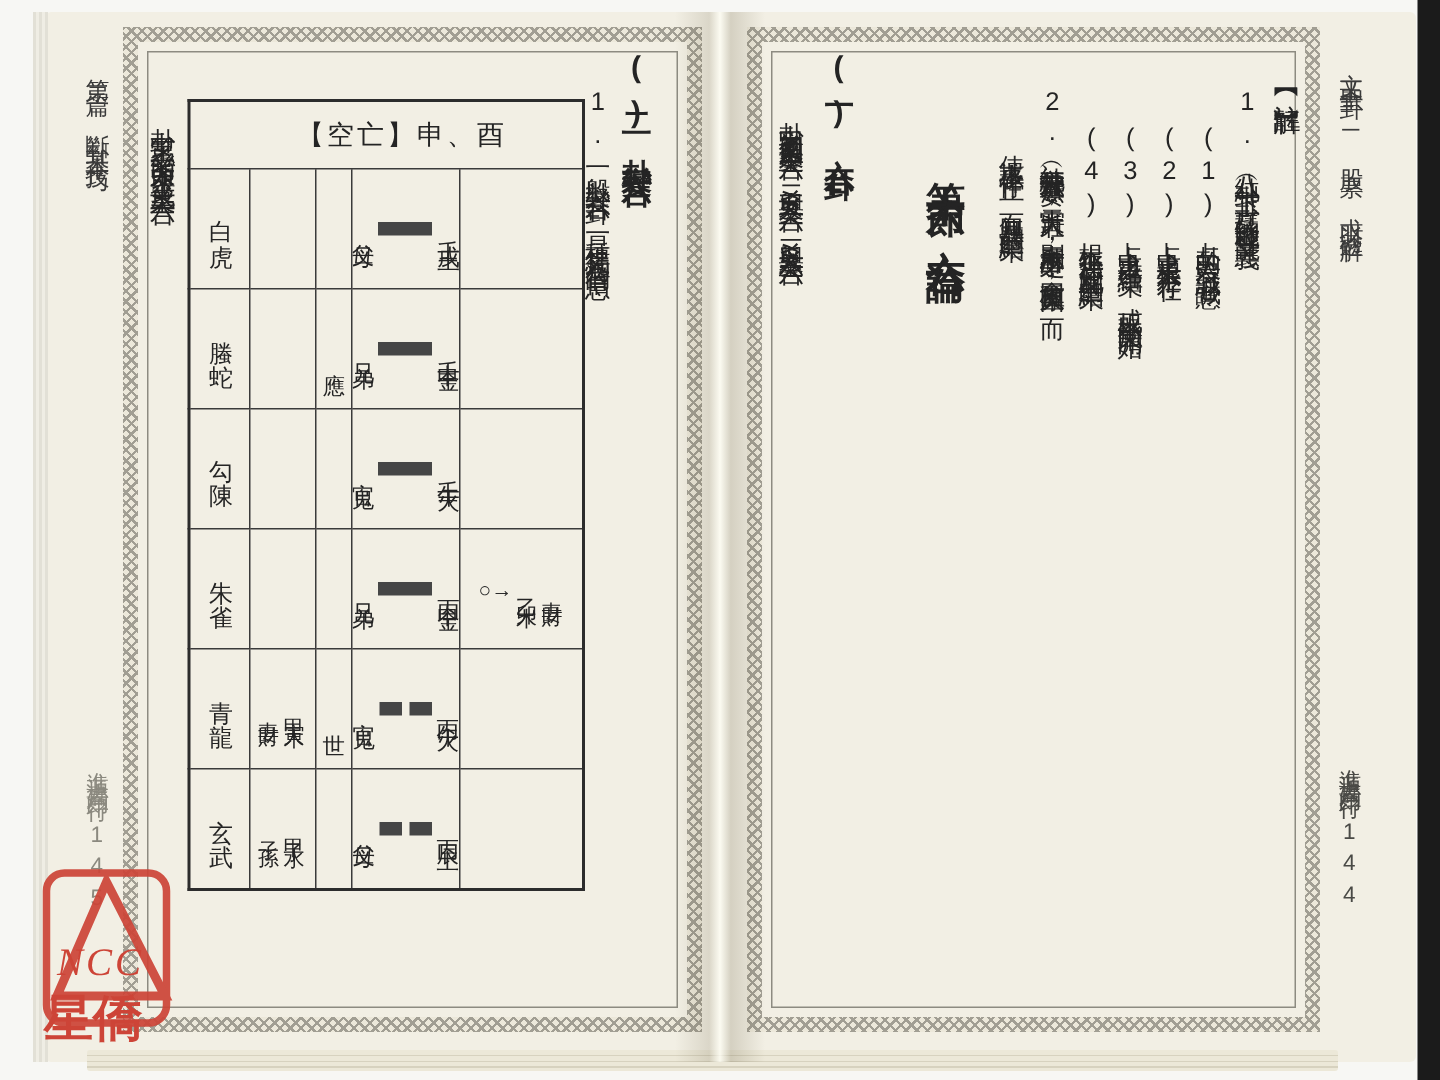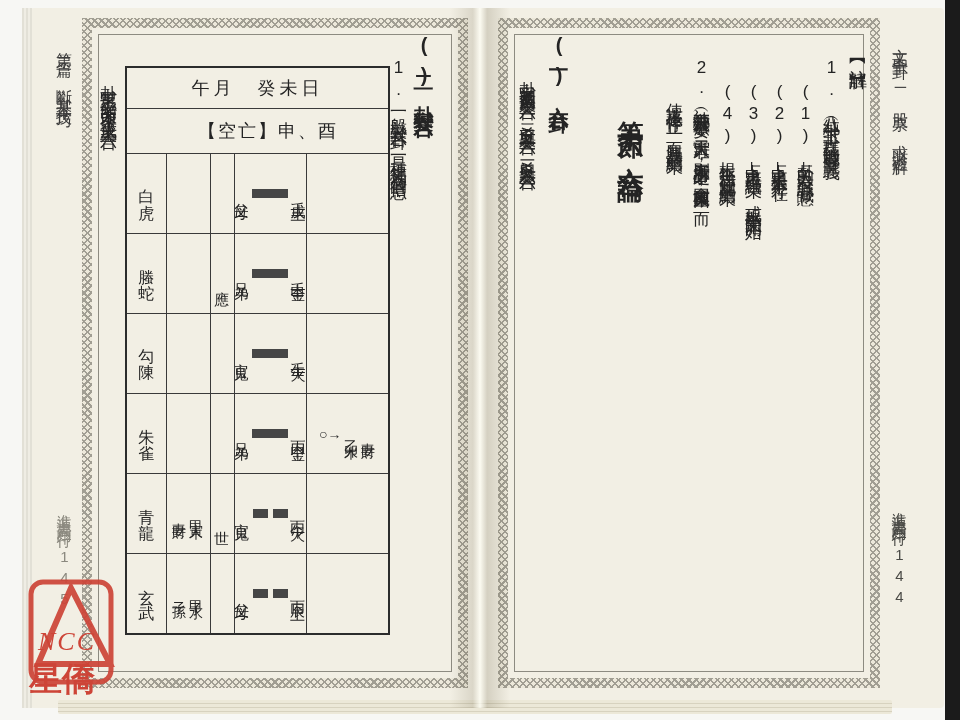--- a/index.html
+++ b/index.html
@@ -86,23 +86,20 @@
 <div class="abs" style="left:125px;top:66px;">
   <table class="gua-table">
     <colgroup>
       <col style="width:40px">
         <col style="width:44px">
         <col style="width:24px">
         <col style="width:72px">
         <col style="width:83px">
     </colgroup>
     <tbody>
-        <tr class="hdr1">
-      <td colspan="5">午月　癸未日</td>
-    </tr>
     <tr class="hdr2">
       <td colspan="5">【空亡】申、酉</td>
     </tr>
 
     <tr class="datarow">
       <td><span class="beast">白虎</span></td>
       <td>
             <div class="pair">
               <span class="rel"></span>
               <span class="gz"></span>

